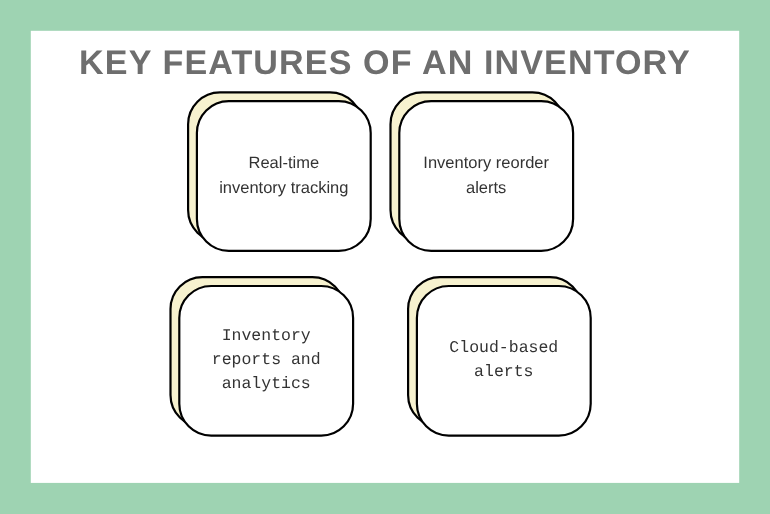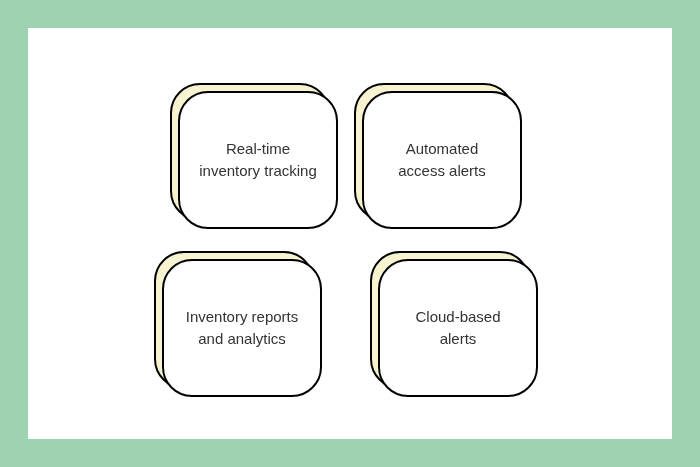--- a/index.html
+++ b/index.html
@@ -34,21 +34,21 @@
     margin: 2px 0 0 0;
   }
   .cards-area {
     margin-top: 16px;
   }
   .card-row {
     display: flex;
     justify-content: center;
   }
   .card-row.row-1 { gap: 24px; margin-top: 14px; }
-  .card-row.row-2 { gap: 56px; margin-top: 30px; }
+  .card-row.row-2 { gap: 56px; margin-top: 30px; font-family: Liberation Mono, monospace; }
   .card {
     position: relative;
     width: 160px;
     height: 138px;
   }
   .card-back {
     position: absolute;
     top: -8px;
     left: -8px;
     width: 100%;
@@ -77,38 +77,38 @@
     line-height: 1.45;
   }
 </style>
 </head>
 <body>
 
 <div class="frame">
   <div class="page">
 
     <h1 class="title">
-      <br>
+      <span>Key Features of an Inventory</span><br>
     </h1>
 
     <div class="cards-area">
 
       <div class="card-row row-1">
 
         <div class="card">
           <div class="card-back"></div>
           <div class="card-front">
             <span class="card-label">Real-time inventory tracking</span>
           </div>
         </div>
 
         <div class="card">
           <div class="card-back"></div>
           <div class="card-front">
-            <span class="card-label">Automated access alerts</span>
+            <span class="card-label">Inventory reorder alerts</span>
           </div>
         </div>
 
 
       </div>
 
       <div class="card-row row-2">
 
         <div class="card">
           <div class="card-back"></div>

